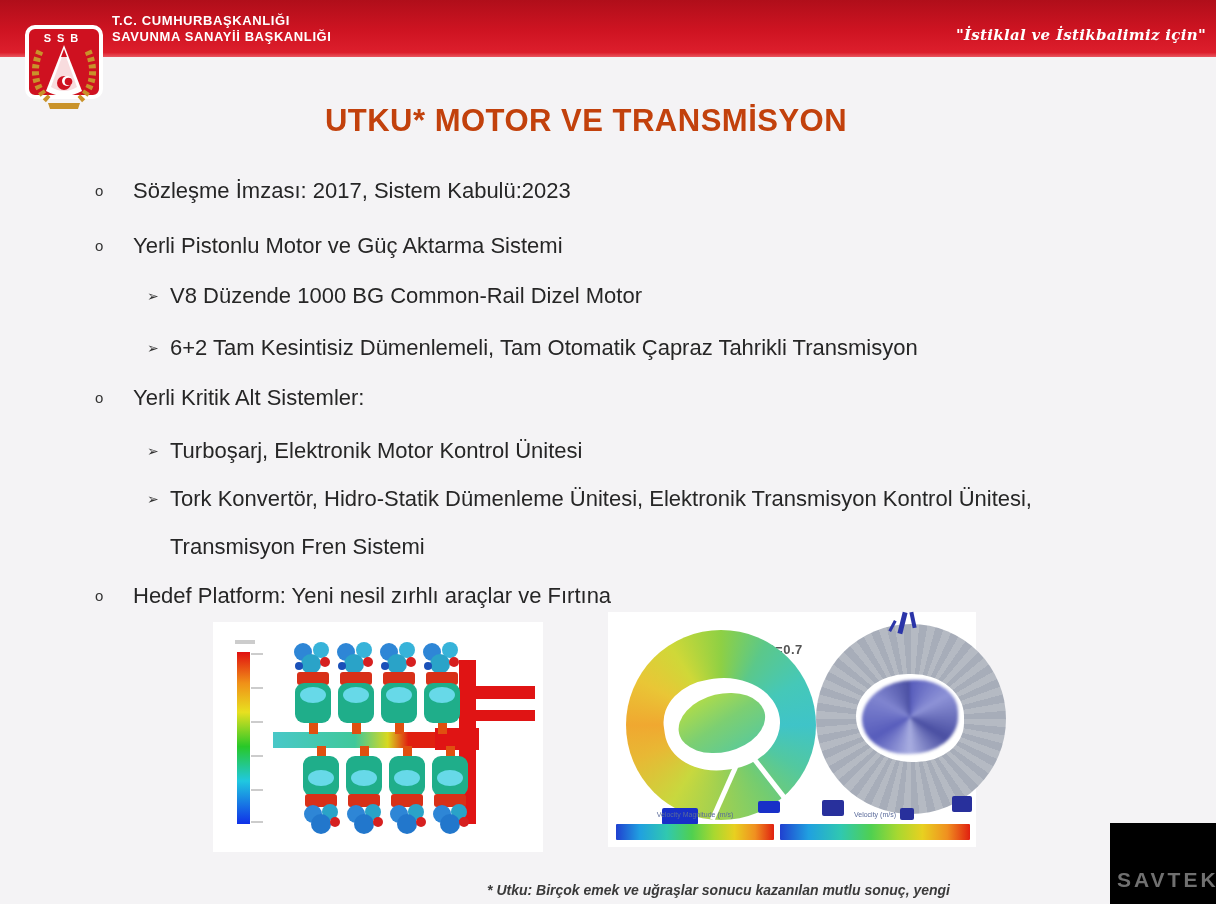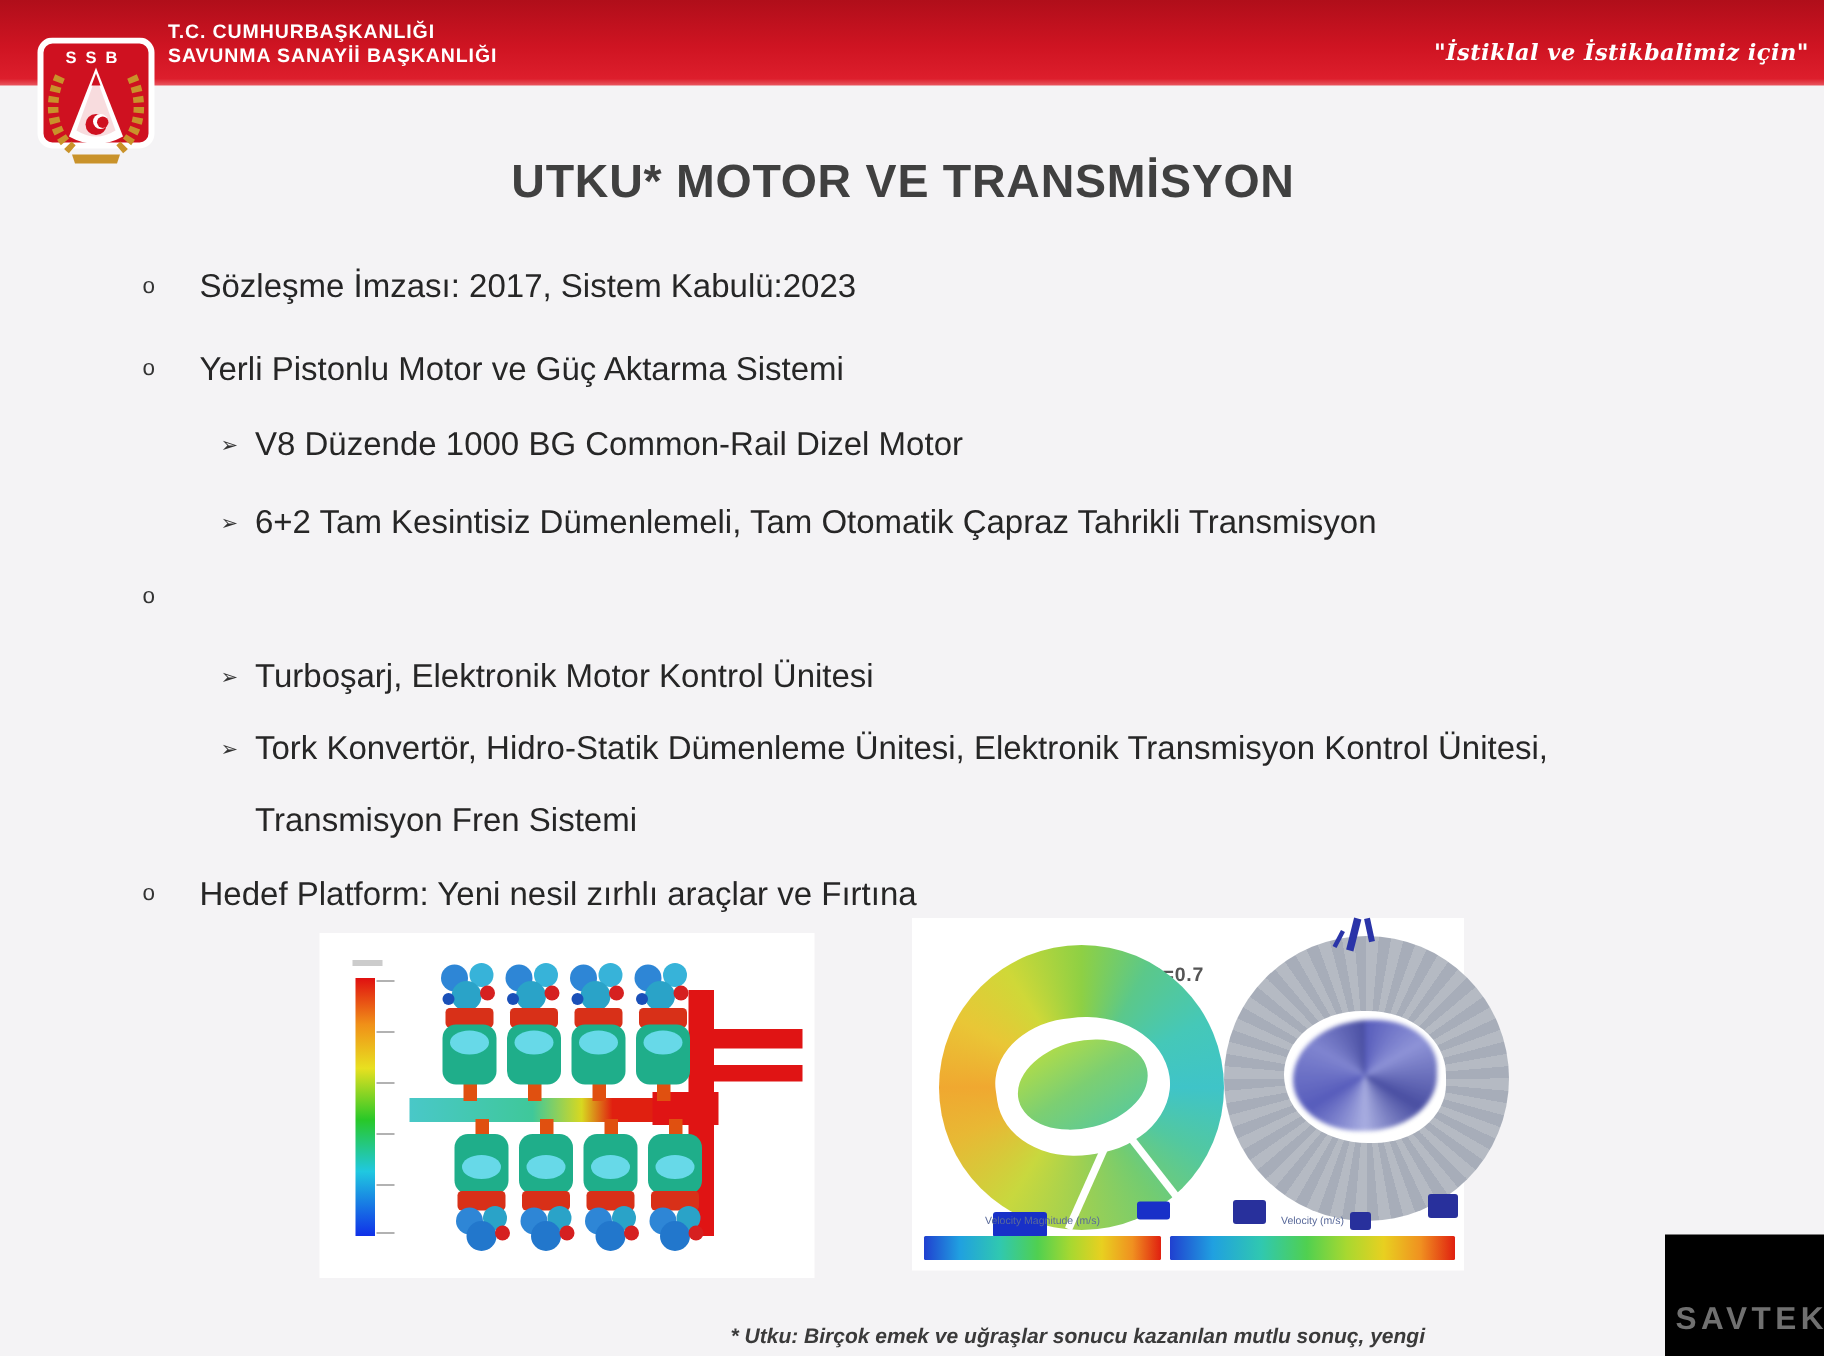--- a/index.html
+++ b/index.html
@@ -24,22 +24,22 @@
     position:absolute; right:10px; top:26px; color:#fff;
     font-family:"DejaVu Serif", serif; font-style:italic; font-weight:bold;
     font-size:15px; letter-spacing:0.3px;
   }
 
   
   .logo { position:absolute; left:24px; top:8px; width:80px; height:86px;margin-top:17px; }
 
   
   .slide-title {
-    position:absolute; left:16px; top:103px; width:1172px;
-    text-align:center; font-size:31px; font-weight:bold; color:#404040;
+    position:absolute; left:0; top:103px; width:1172px;
+    text-align:center; font-size:31px; font-weight:bold; color:#c2410c;
     letter-spacing:0.5px;
   }
 
   
   .b-row {
     position:absolute; display:flex; align-items:flex-start;
     font-size:22px; color:#262626; line-height:30px;
   }
   .b-row.lvl1 { left:95px; }
   .b-row.lvl2 { left:147px; }
@@ -178,20 +178,21 @@
 <div class="b-row lvl2" style="top:281px">
   <span class="mk2">➢</span>
   <span class="b-text">V8 Düzende 1000 BG Common-Rail Dizel Motor</span>
 </div>
 <div class="b-row lvl2" style="top:333px">
   <span class="mk2">➢</span>
   <span class="b-text">6+2 Tam Kesintisiz Dümenlemeli, Tam Otomatik Çapraz Tahrikli Transmisyon</span>
 </div>
 <div class="b-row lvl1" style="top:383px">
   <span class="mk1">o</span>
+  <span class="b-text">Yerli Kritik Alt Sistemler:</span>
 </div>
 <div class="b-row lvl2" style="top:436px">
   <span class="mk2">➢</span>
   <span class="b-text">Turboşarj, Elektronik Motor Kontrol Ünitesi</span>
 </div>
 <div class="b-row lvl2" style="top:475px">
   <span class="mk2" style="line-height:48px">➢</span>
   <span class="b-text wrap">Tork Konvertör, Hidro-Statik Dümenleme Ünitesi, Elektronik Transmisyon Kontrol Ünitesi, Transmisyon Fren Sistemi</span>
 </div>
 <div class="b-row lvl1" style="top:581px">

